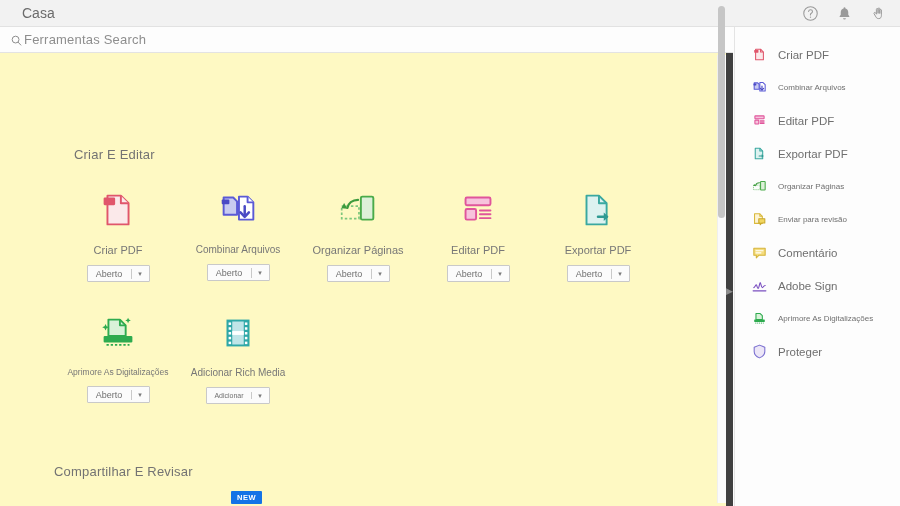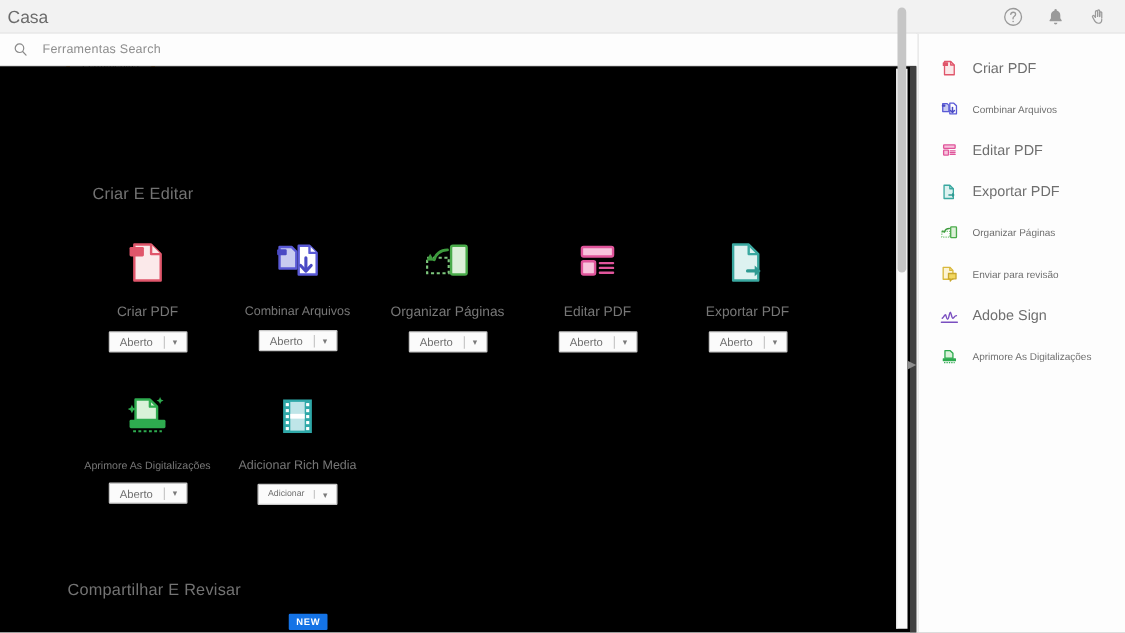--- a/index.html
+++ b/index.html
@@ -25,21 +25,21 @@
     border-bottom: 1px solid #e2e2e2;
     display: flex; align-items: stretch;
   }
   .tab {
     display: flex; align-items: center; justify-content: center;
     padding: 0 12px;
     font-size: 13px; color: #6e6e6e;
     position: relative;
     white-space: nowrap;
   }
-  .tab-home { font-size: 14px; color: #6b6b6b; padding-left: 6px; padding-right: 14px; text-align: center; }
+  .tab-home { font-size: 14px; color: #6b6b6b; padding-left: 22px; padding-right: 14px; text-align: center; }
   .tab-tools {
     font-size: 8px; color: #555; background: #ffffff;
     border: 3px solid #f0a33c;
     height: 27px; padding: 0 10px;
     align-items: flex-start; padding-top: 4px; margin-top: 40px;
   }
   .tab-tools .underline {
     position: absolute; left: 6px; right: 6px; bottom: 5px;
     height: 2px; background: #3c3c3c;
   }
@@ -54,31 +54,31 @@
   .searchbar {
     position: absolute; top: 27px; left: 0;
     width: 733px; height: 26px;
     background: #fdfdfd;
     border-bottom: 1px solid #e3e3e3;
     display: flex; align-items: center;
     padding-left: 10px;
   }
   .search-icon { width: 13px; height: 13px; color: #8b8b8b; flex: none; }
   .search-placeholder {
-    margin-left: 11px;
-    font-size: 10px; color: #8e8e8e;
+    margin-left: 1px;
+    font-size: 13px; color: #8e8e8e;
     letter-spacing: .2px;
   }
 
   
   .main {
     position: absolute; top: 53px; left: 0;
     width: 733px; height: 453px;
-    background: #000000;
-    border-right: 5px solid #404040;
+    background: #fef9c3;
+    border-right: 7px solid #404040;
     overflow: hidden;
   }
   .section-title {
     position: absolute;
     font-size: 13px; color: #737373;
     letter-spacing: .2px;
   }
   #sec1-title { left: 74px; top: 94px; }
   #sec2-title { left: 54px; top: 411px; }
 
@@ -489,20 +489,29 @@
       <span class="side-ico">
         <svg viewBox="0 0 48 48" fill="none">
           <path d="M10 8h15l7 7v20H10z" fill="#fdf4d4" stroke="#d9b93c" stroke-width="3" stroke-linejoin="round"></path>
           <path d="M25 8v7h7" fill="none" stroke="#d9b93c" stroke-width="3" stroke-linejoin="round"></path>
           <path d="M22 22h17v12H30l-4 5v-5h-4z" fill="#f2d760" stroke="#c9a72e" stroke-width="3" stroke-linejoin="round"></path>
         </svg>
       </span>
       <span class="side-lbl sm">Enviar para revisão</span>
     </div>
 
+    <div class="side-item">
+      <span class="side-ico">
+        <svg viewBox="0 0 48 48" fill="none">
+          <path d="M8 12h32v20H22l-7 7v-7H8z" fill="#f5dd7e" stroke="#d6b43a" stroke-width="3" stroke-linejoin="round"></path>
+          <path d="M14 19h20M14 25h14" stroke="#ffffff" stroke-width="3.4" stroke-linecap="round"></path>
+        </svg>
+      </span>
+      <span class="side-lbl">Comentário</span>
+    </div>
 
 
     <div class="side-item">
       <span class="side-ico">
         <svg viewBox="0 0 48 48" fill="none">
           <path d="M8 30c3-1 5-8 7-8s2 10 5 10 4-16 6-16 3 14 6 14 3-6 8-6" stroke="#7a4fc0" stroke-width="3.2" fill="none" stroke-linecap="round" stroke-linejoin="round"></path>
           <path d="M6 39h36" stroke="#7a4fc0" stroke-width="3.2" stroke-linecap="round"></path>
         </svg>
       </span>
       <span class="side-lbl">Adobe Sign</span>
@@ -512,15 +521,23 @@
       <span class="side-ico">
         <svg viewBox="0 0 48 48" fill="none">
           <path d="M14 10h12l6 6v11H14z" fill="#d9f2d9" stroke="#2eab4f" stroke-width="3" stroke-linejoin="round"></path>
           <rect x="9" y="27" width="30" height="7" rx="1.2" fill="#2eab4f"></rect>
           <path d="M12 37h24" stroke="#2eab4f" stroke-width="2.6" stroke-dasharray="3 2.4"></path>
         </svg>
       </span>
       <span class="side-lbl sm">Aprimore As Digitalizações</span>
     </div>
 
+    <div class="side-item">
+      <span class="side-ico">
+        <svg viewBox="0 0 48 48" fill="none">
+          <path d="M24 6 9 12v12c0 9 7 15 15 18 8-3 15-9 15-18V12z" fill="#ece6f7" stroke="#7a6fd0" stroke-width="3" stroke-linejoin="round"></path>
+        </svg>
+      </span>
+      <span class="side-lbl">Proteger</span>
+    </div>
 
   </div>
 </div>
 
 </body></html>

